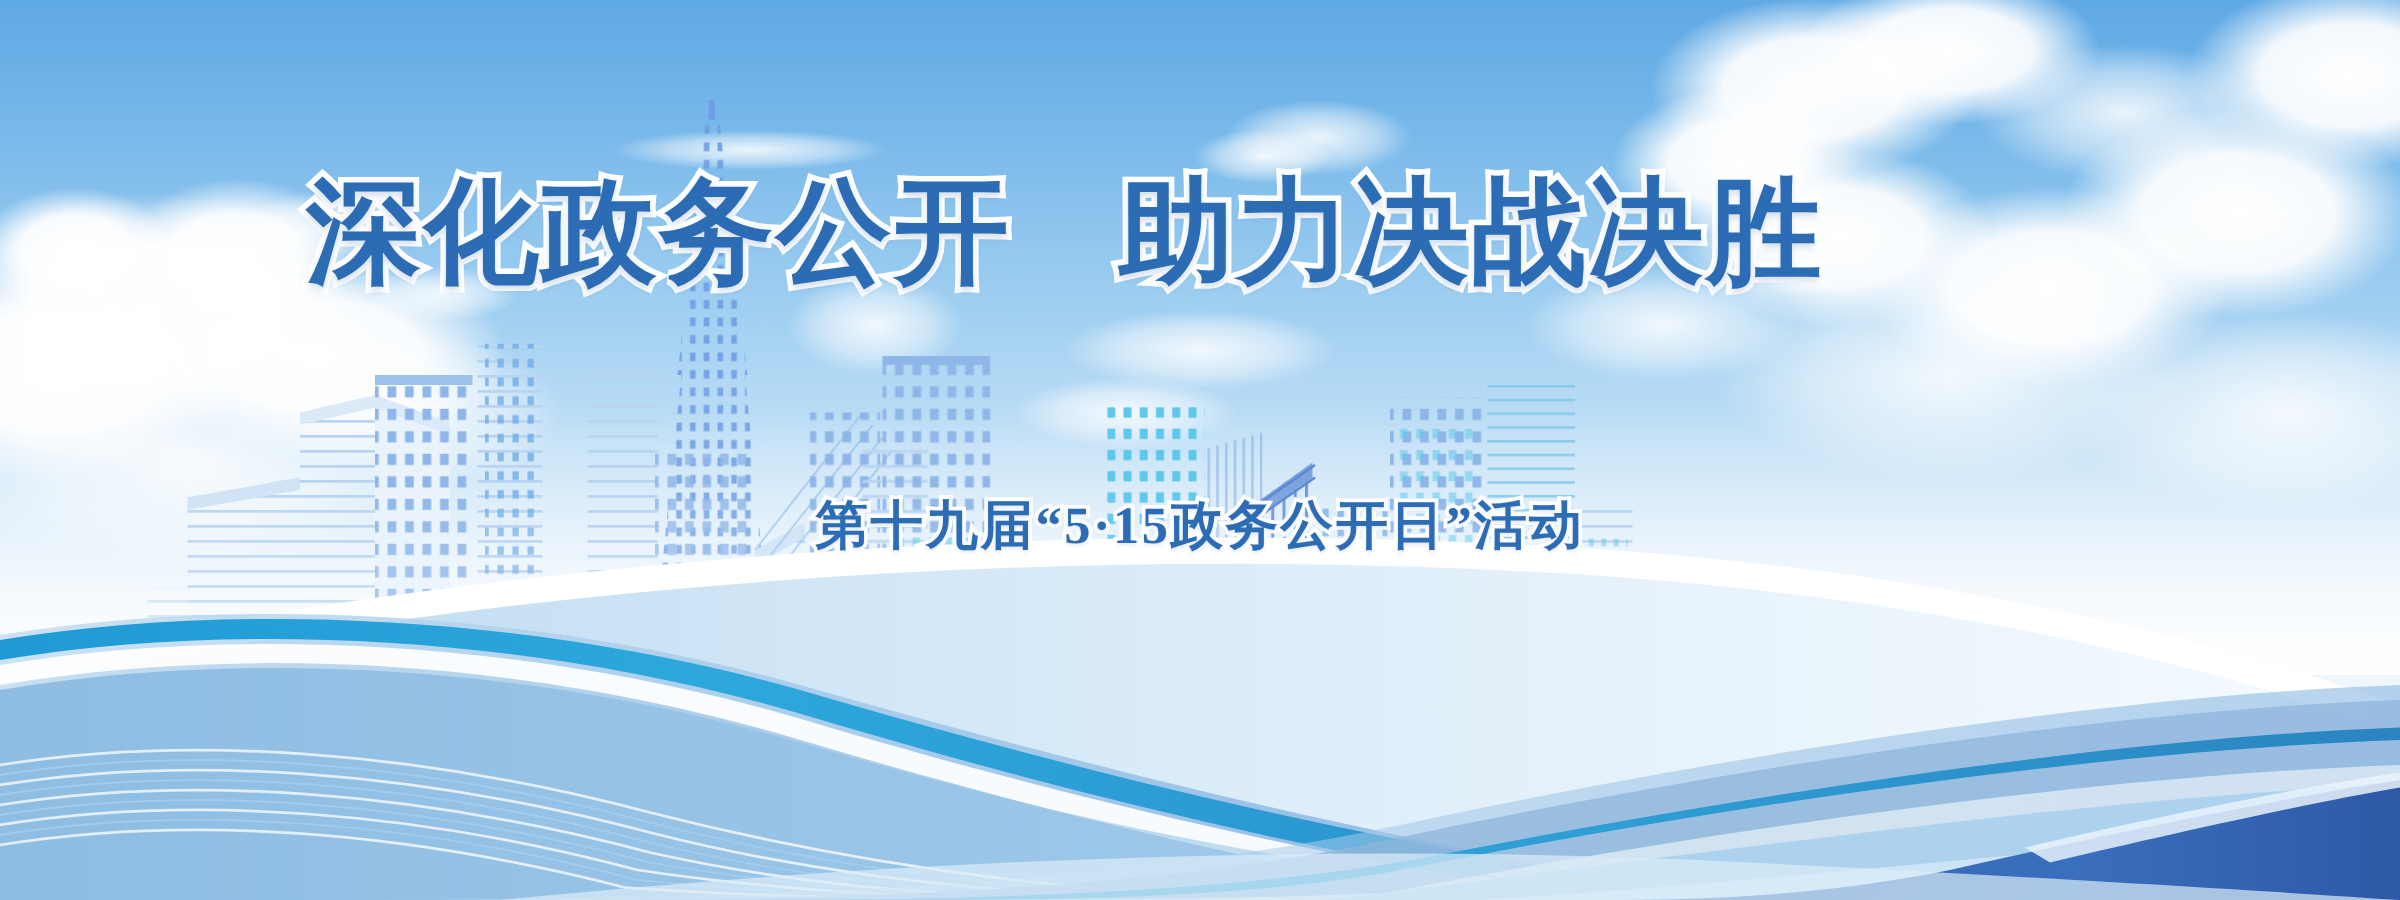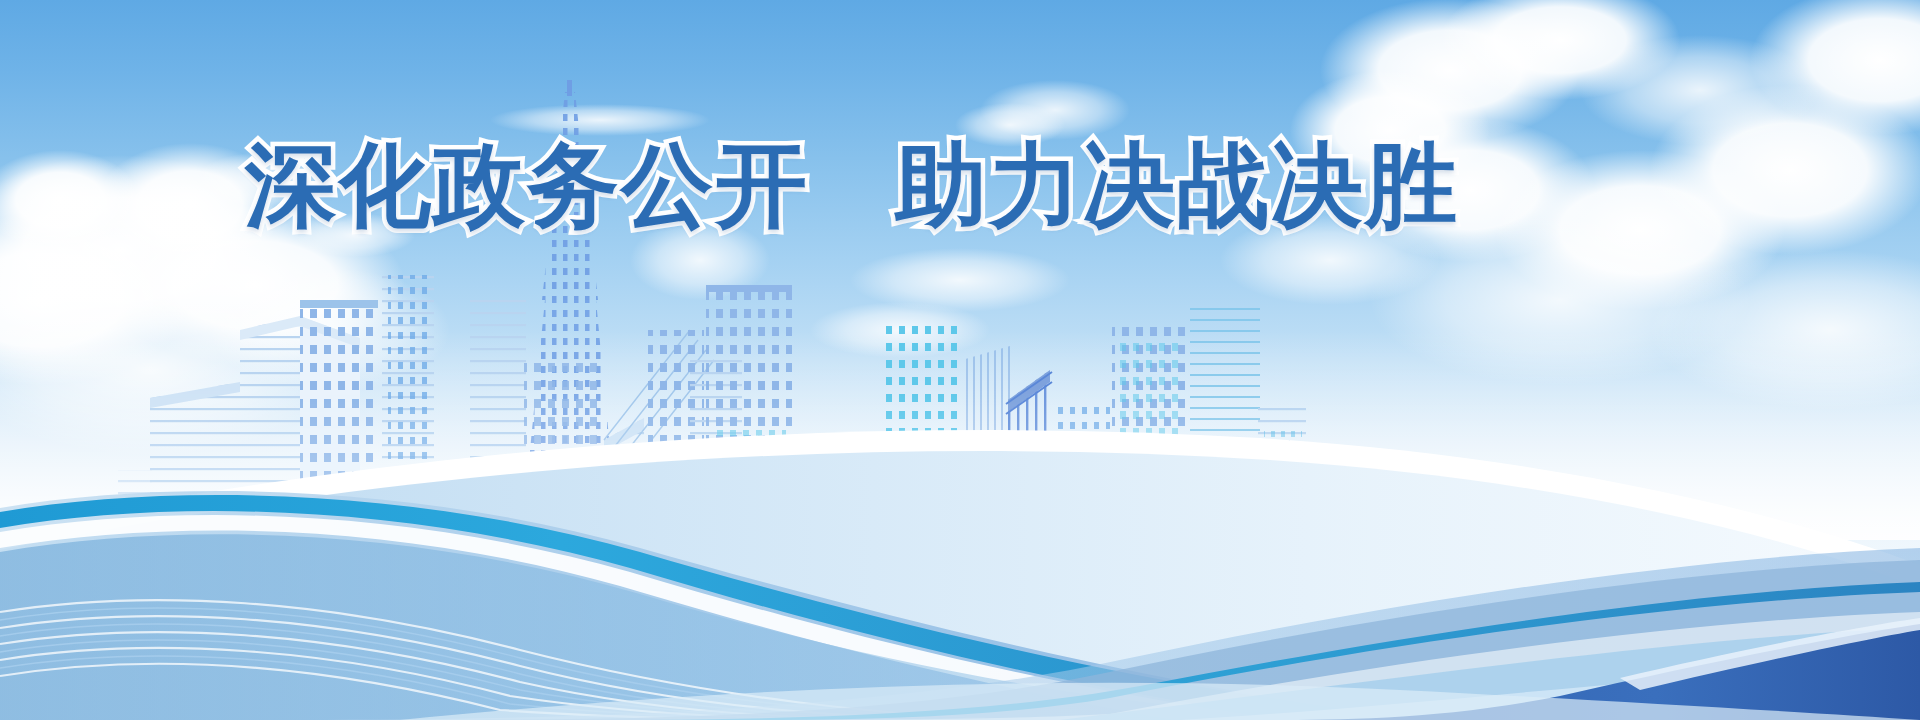--- a/index.html
+++ b/index.html
@@ -445,14 +445,17 @@
 
     <path d="M400,360 C 700,330 1050,312 1400,330 C 1600,340 1800,352 1920,360 Z" fill="#dcecf8" opacity=".7"></path>
   </svg>
 
   <div id="headline">
     <span class="ht">深化政务公开</span>
     <span class="gap"></span>
     <span class="ht">助力决战决胜</span>
   </div>
 
+  <div id="subtitle">
+    <span class="st">第十九届“5·15政务公开日”活动</span>
+  </div>
 
 </div>
 
 </body></html>

